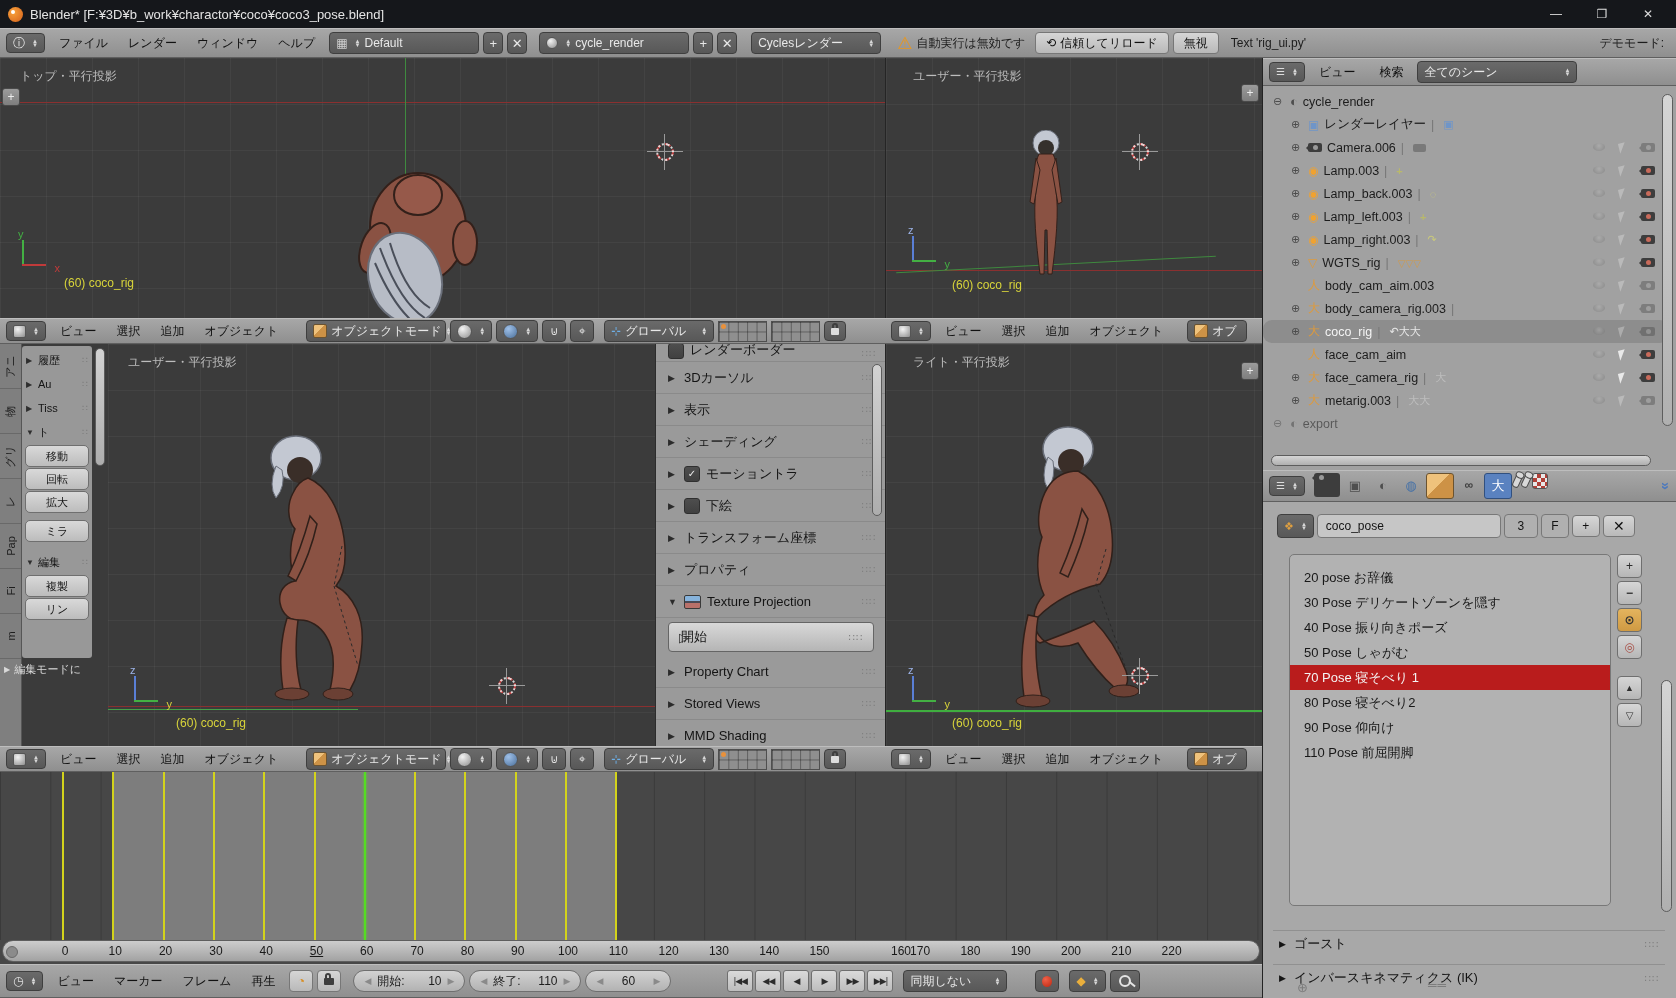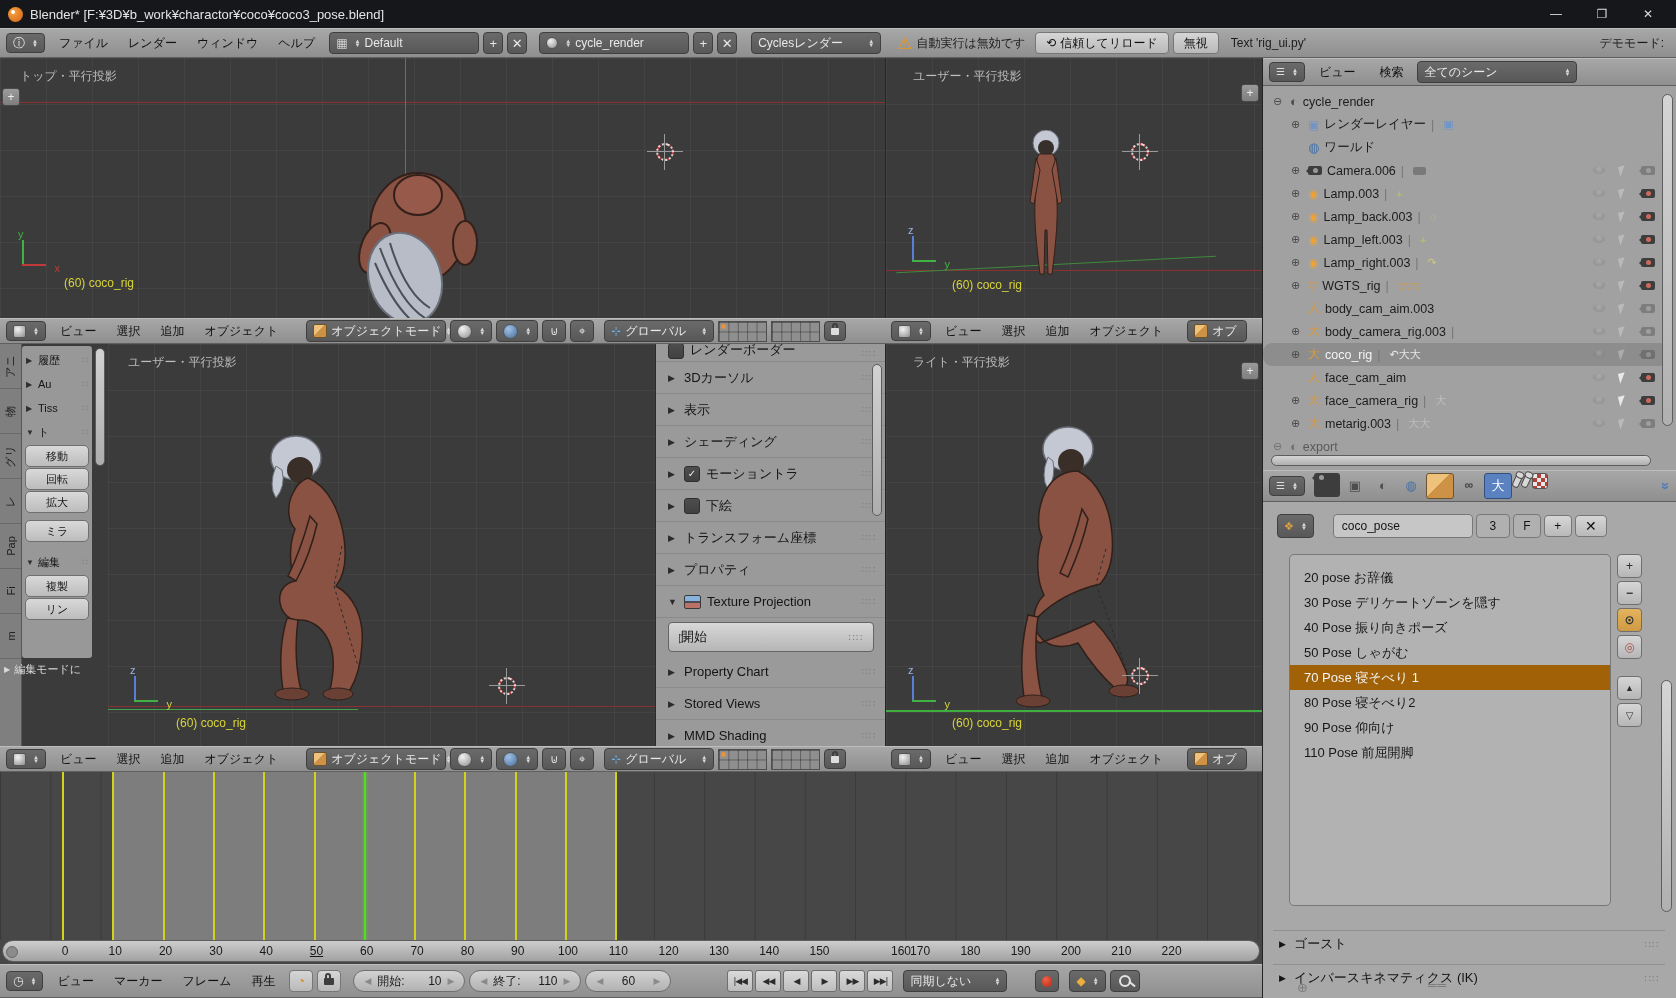--- a/index.html
+++ b/index.html
@@ -164,21 +164,21 @@
       background-image:linear-gradient(45deg,#b04038 25%,transparent 25%,transparent 75%,#b04038 75%),
                        linear-gradient(45deg,#b04038 25%,#e8e8e8 25%,#e8e8e8 75%,#b04038 75%);
       background-size:8px 8px;background-position:0 0,4px 4px;}
   .pchev{color:#4d79bd;font-weight:700;font-size:14px;transform:rotate(90deg);margin-left:auto;}
   .poserow{position:absolute;left:14px;top:44px;display:flex;gap:3px;align-items:center;}
   .pfield{background:#c6c6c6;border:1px solid #787878;border-radius:4px;height:24px;display:inline-flex;align-items:center;
           padding:0 8px;box-sizing:border-box;color:#141414;}
   .plist{position:absolute;left:26px;top:84px;width:322px;height:352px;background:#b2b2b2;border:1px solid #787878;border-radius:5px;
          padding-top:10px;box-sizing:border-box;overflow:hidden;}
   .pitem{height:25px;line-height:25px;padding-left:14px;font-size:13px;color:#181818;white-space:nowrap;}
-  .pitem.sel{background:#a16207;color:#f4f4f4;}
+  .pitem.sel{background:#b91c1c;color:#f4f4f4;}
   .plist-bottom-add{position:absolute;left:34px;top:510px;color:#7c7c7c;font-size:13px;}
   .plist-grip{position:absolute;left:165px;top:508px;color:#6f6f6f;font-size:12px;letter-spacing:1px;}
   .ptools{position:absolute;left:354px;top:84px;display:flex;flex-direction:column;gap:3px;}
   .ptool{width:25px;height:24px;background:linear-gradient(#d6d6d6,#b6b6b6);border:1px solid #6f6f6f;border-radius:4px;
          display:flex;align-items:center;justify-content:center;color:#2d2d2d;font-size:12px;box-sizing:border-box;}
   .ptool.search{background:linear-gradient(#e4b45e,#cf9a43);}
   .ptool.add::before{content:"+";}
   .ptool.remove::before{content:"−";font-weight:700;}
   .ptool.search::before{content:"⊙";font-weight:700;color:#333;}
   .ptool.help::before{content:"◎";color:#a84b42;font-weight:700;}
@@ -861,28 +861,20 @@
 
         <div class="orow ind1">
           <span class="exp">⊕</span>
           <span class="oic ico-layers pt-layers"></span>
           <span class="lbl">レンダーレイヤー</span>
           <span class="pipe">|</span>
           <span class="oex layers"></span>
 
         </div>
 
-        <div class="orow ind1">
-          <span class="exp"></span>
-          <span class="oic ico-world pt-world"></span>
-          <span class="lbl">ワールド</span>
-          <span class="pipe"></span>
-          <span class="oex"></span>
-
-        </div>
 
         <div class="orow ind1">
           <span class="exp">⊕</span>
           <span class="oic ico-cam pt-cam icam"></span>
           <span class="lbl">Camera.006</span>
           <span class="pipe">|</span>
           <span class="oex cam"></span>
           <span class="ric eye d"></span>
           <span class="ric cur d"></span>
           <span class="ric camr icam d"></span>
@@ -1048,21 +1040,21 @@
     </div>
 
     <div class="poserow">
       <span class="dbtn" style="height:24px;">
           <span class="g" style="color:#e0a040;font-size:11px;">❖</span>
           <span class="step">
             <i>▲</i>
             <i>▼</i>
           </span>
         </span>
-      <span class="pfield" style="width:140px;margin-left:16px;">coco_pose</span>
+      <span class="pfield" style="width:184px;">coco_pose</span>
       <span class="pfield" style="width:34px;justify-content:center;background:#b0b0b0;">3</span>
       <span class="pfield" style="width:28px;justify-content:center;background:#b0b0b0;">F</span>
       <span class="lbtn" style="width:28px;padding:0;">+</span>
       <span class="lbtn" style="width:32px;padding:0;font-size:14px;">✕</span>
     </div>
 
     <div class="plist">
 
 
         <div class="pitem"><span>20 pose お辞儀</span></div>

